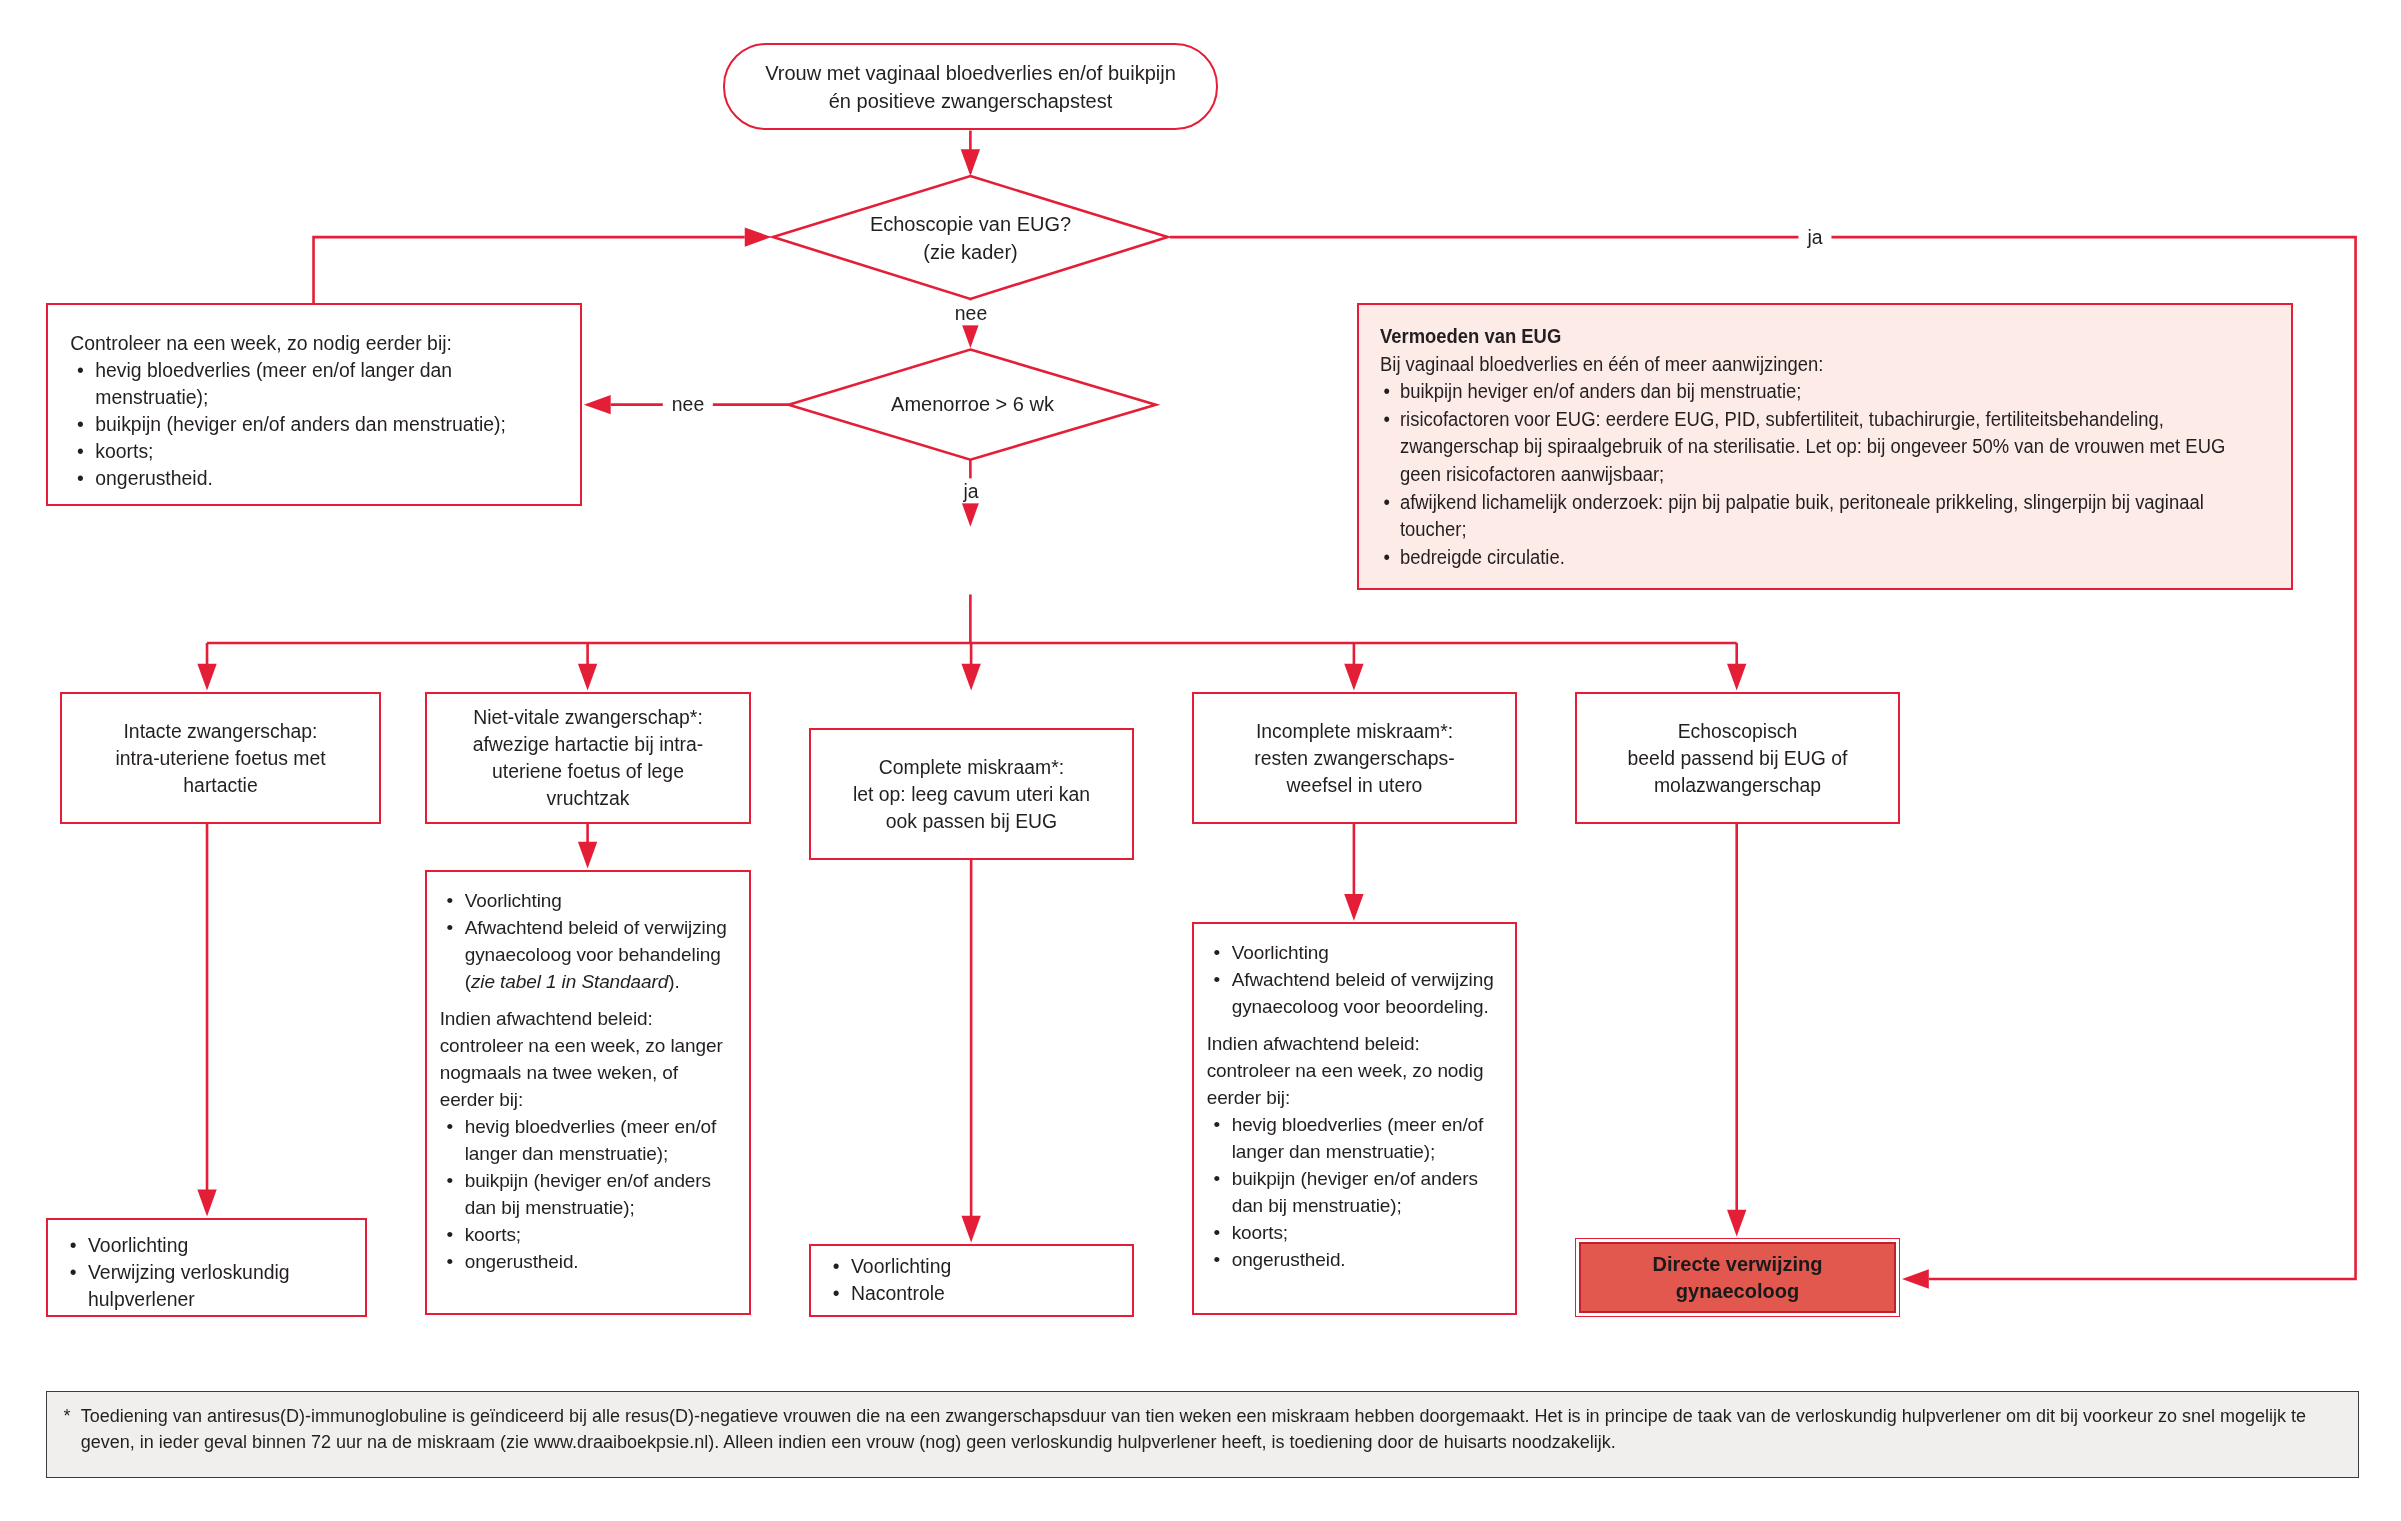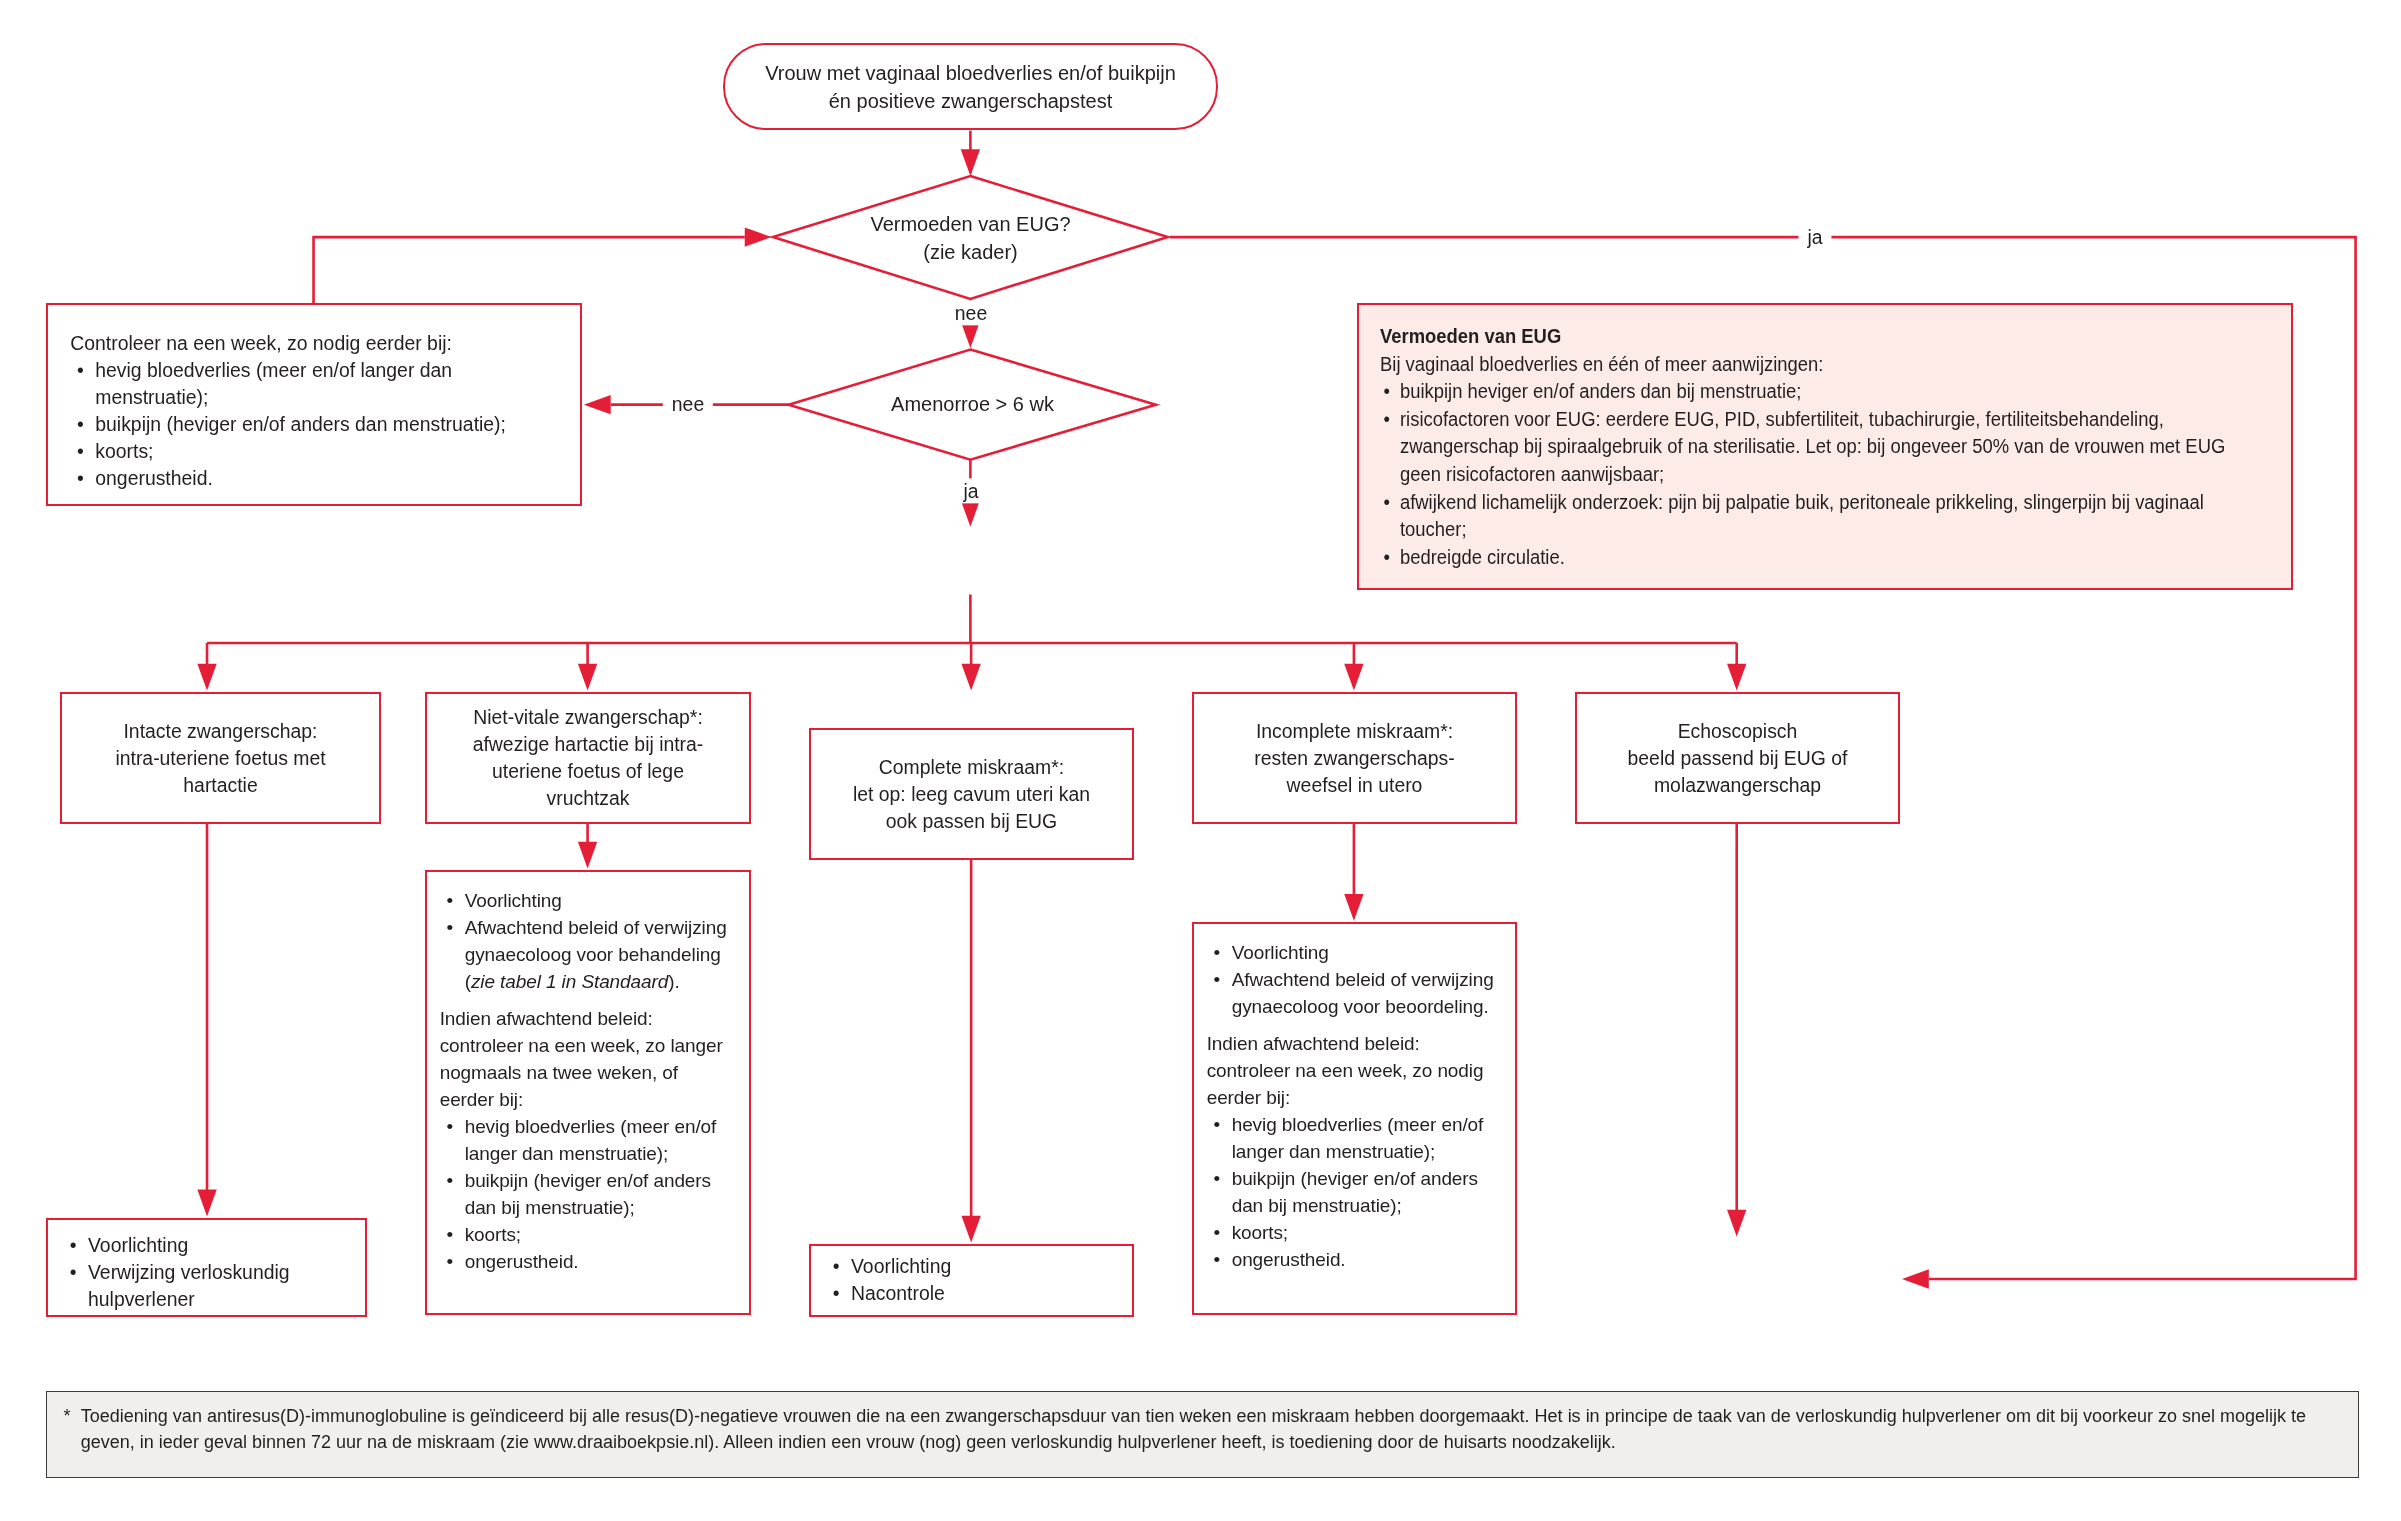--- a/index.html
+++ b/index.html
@@ -102,21 +102,21 @@
       <polygon points="1303,469 1552,543 1303,617 1059,543"></polygon>
     </g>
   </svg>
 
   <div class="box rounded flex-center pre" style="left:723px;top:43px;width:495px;height:87px;font-size:20px;line-height:28px;">
     <span class="pre">Vrouw met vaginaal bloedverlies en/of buikpijn
 én positieve zwangerschapstest</span>
   </div>
 
   <div class="dmd-label" style="left:773px;top:176px;width:395px;height:123px;">
-    <span>Vermoeden van EUG?</span>
+    <span>Echoscopie van EUG?</span>
     <span>(zie kader)</span>
   </div>
 
   <div class="dmd-label" style="left:789px;top:349px;width:367px;height:110px;">
     <span>Amenorroe &gt; 6 wk</span>
   </div>
 
   <div class="edge-label" style="left:971px;top:313px;">nee</div>
   <div class="edge-label" style="left:1815px;top:237px;">ja</div>
   <div class="edge-label" style="left:688px;top:404px;">nee</div>
@@ -194,20 +194,26 @@
   <div class="box" style="left:46px;top:1218px;width:321px;height:99px;padding:12px 15px;">
     <div class="bul">Voorlichting</div>
     <div class="bul">Verwijzing verloskundig hulpverlener</div>
   </div>
 
   <div class="box" style="left:809px;top:1244px;width:325px;height:73px;padding:7.4px 15px;">
     <div class="bul">Voorlichting</div>
     <div class="bul">Nacontrole</div>
   </div>
 
+  <div class="referral" style="position:absolute;box-sizing:border-box;left:1575px;top:1238px;width:325px;height:79px;">
+    <div class="referral-inner">
+      <span class="pre">Directe verwijzing
+gynaecoloog</span>
+    </div>
+  </div>
 
   <div class="footnote">
     <span class="fn-marker">*</span>
     <span class="fn-text">Toediening van antiresus(D)-immunoglobuline is geïndiceerd bij alle resus(D)-negatieve vrouwen die na een zwangerschapsduur van tien weken een miskraam hebben doorgemaakt. Het is in principe de taak van de verloskundig hulpverlener om dit bij voorkeur zo snel mogelijk te geven, in ieder geval binnen 72 uur na de miskraam (zie www.draaiboekpsie.nl). Alleen indien een vrouw (nog) geen verloskundig hulpverlener heeft, is toediening door de huisarts noodzakelijk.</span>
   </div>
 
 </div>
 
 
 </body></html>

